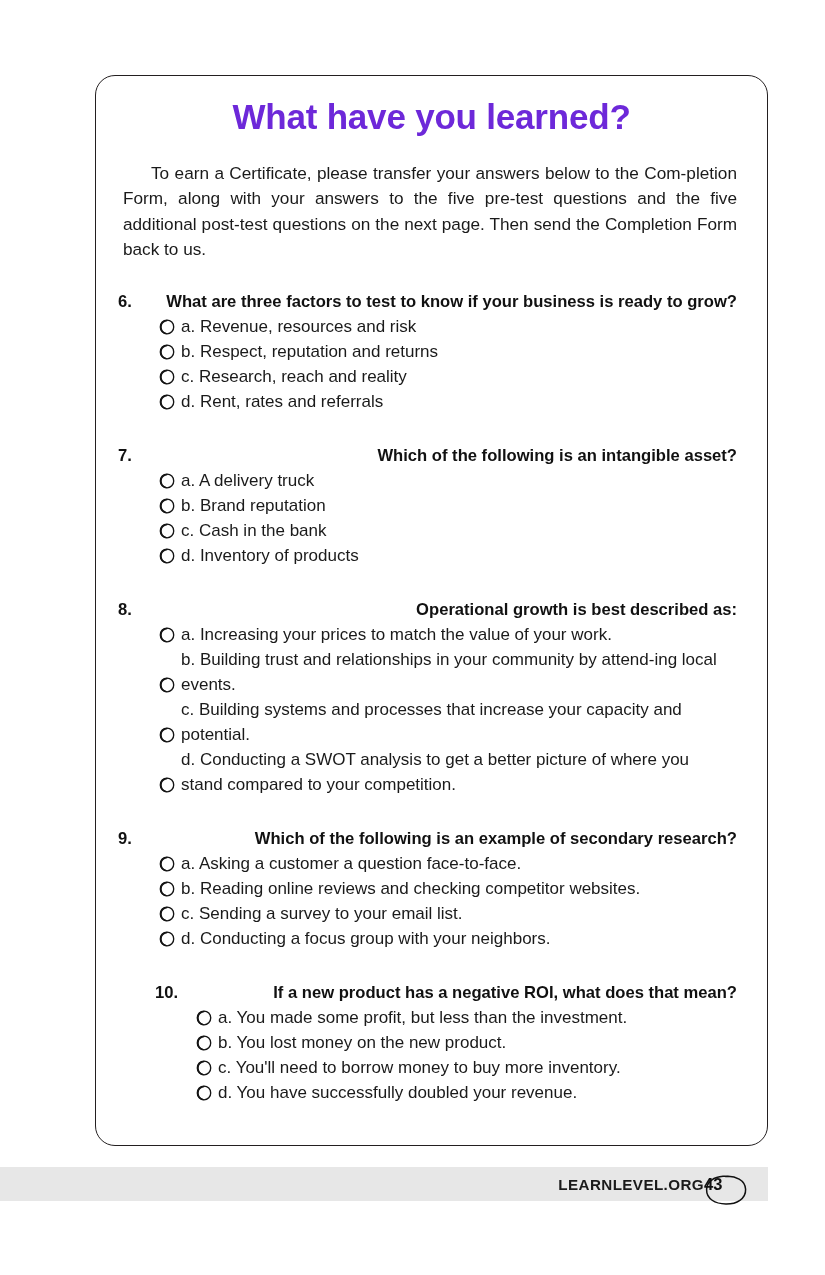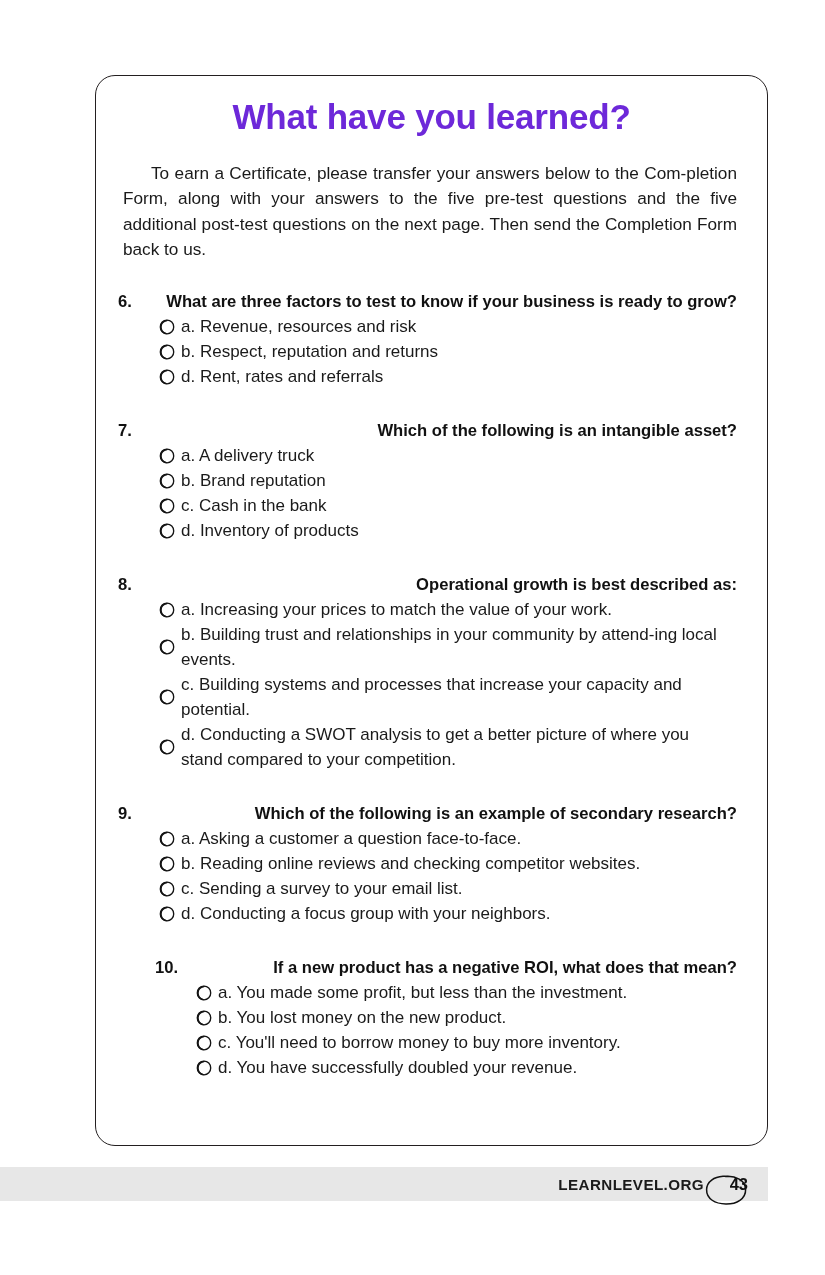--- a/index.html
+++ b/index.html
@@ -85,21 +85,21 @@
   }
 
   .options {
     list-style: none;
     margin: 0;
     padding: 0 0 0 41px;
   }
 
   .option {
     display: flex;
-    align-items: center;
+    align-items: flex-end;
     font-size: 17px;
     line-height: 25px;
     color: #1a1a1a;
   }
 
   .radio {
     flex: 0 0 22px;
     width: 22px;
     height: 25px;
     display: block;
@@ -141,21 +141,21 @@
     color: #1a1a1a;
     white-space: nowrap;
   }
 
   .page-num-wrap {
     position: relative;
     width: 44px;
     height: 20px;
     display: flex;
     align-items: center;
-    justify-content: flex-end;
+    justify-content: flex-start;
   }
 
   .page-num-wrap svg {
     position: absolute;
     left: 0;
     top: 0;
   }
 
   .page-num {
     position: relative;
@@ -193,20 +193,29 @@
               <span class="opt-text">a. Revenue, resources and risk</span>
             </li>
             <li class="option">
               <span class="radio">
                 <svg width="16" height="16" viewBox="0 0 16 16" aria-hidden="true">
                   <path d="M8 1.1 C11.8 1.1 14.7 4.0 14.7 7.9 C14.7 11.8 11.8 14.8 8 14.8 C4.2 14.8 1.3 11.8 1.3 7.9 C1.3 4.0 4.2 1.1 8 1.1 Z" fill="none" stroke="#141414" stroke-width="1.35"></path>
                   <path d="M8 1.4 C5.0 1.9 2.0 4.1 2.0 7.9 C2.0 11.3 4.3 13.8 7.1 14.6" fill="none" stroke="#141414" stroke-width="1.5" stroke-linecap="round"></path>
                 </svg>
               </span>
               <span class="opt-text">b. Respect, reputation and returns</span>
+            </li>
+            <li class="option">
+              <span class="radio">
+                <svg width="16" height="16" viewBox="0 0 16 16" aria-hidden="true">
+                  <path d="M8 1.1 C11.8 1.1 14.7 4.0 14.7 7.9 C14.7 11.8 11.8 14.8 8 14.8 C4.2 14.8 1.3 11.8 1.3 7.9 C1.3 4.0 4.2 1.1 8 1.1 Z" fill="none" stroke="#141414" stroke-width="1.35"></path>
+                  <path d="M8 1.4 C5.0 1.9 2.0 4.1 2.0 7.9 C2.0 11.3 4.3 13.8 7.1 14.6" fill="none" stroke="#141414" stroke-width="1.5" stroke-linecap="round"></path>
+                </svg>
+              </span>
+              <span class="opt-text">c. Research, reach and reality</span>
             </li>
             <li class="option">
               <span class="radio">
                 <svg width="16" height="16" viewBox="0 0 16 16" aria-hidden="true">
                   <path d="M8 1.1 C11.8 1.1 14.7 4.0 14.7 7.9 C14.7 11.8 11.8 14.8 8 14.8 C4.2 14.8 1.3 11.8 1.3 7.9 C1.3 4.0 4.2 1.1 8 1.1 Z" fill="none" stroke="#141414" stroke-width="1.35"></path>
                   <path d="M8 1.4 C5.0 1.9 2.0 4.1 2.0 7.9 C2.0 11.3 4.3 13.8 7.1 14.6" fill="none" stroke="#141414" stroke-width="1.5" stroke-linecap="round"></path>
                 </svg>
               </span>
               <span class="opt-text">d. Rent, rates and referrals</span>
             </li>

